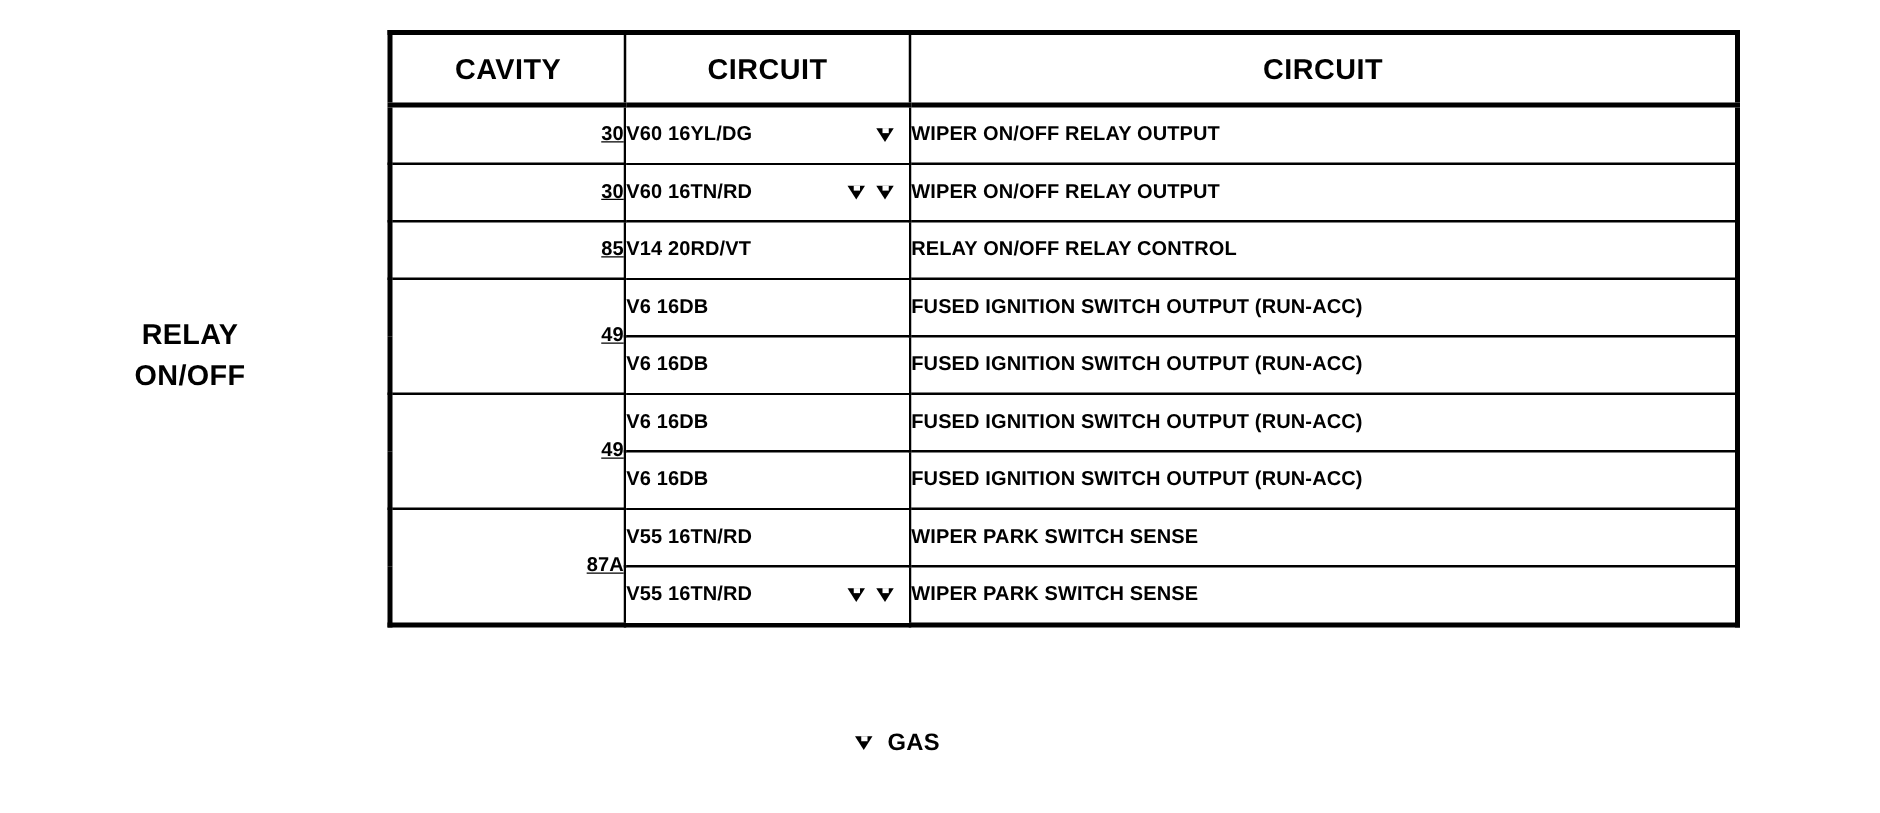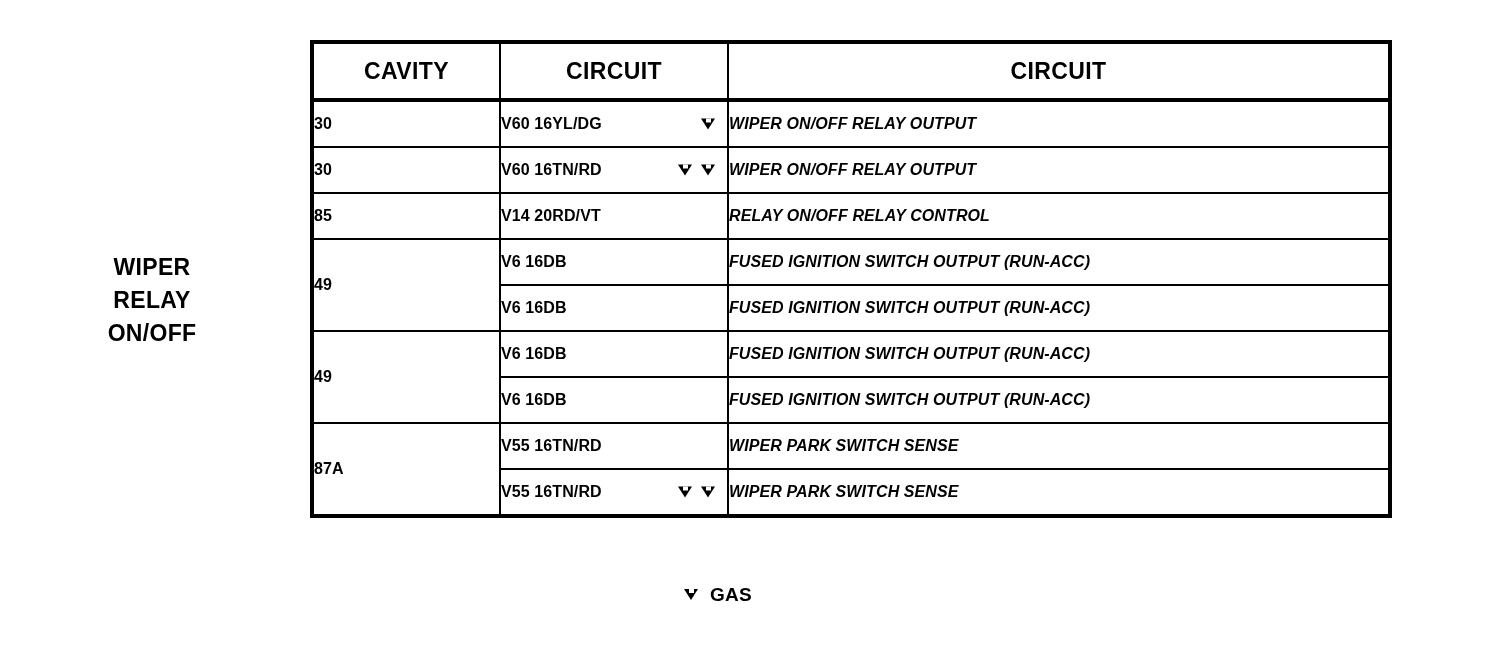--- a/index.html
+++ b/index.html
@@ -27,21 +27,21 @@
     font-size: 23px;
     line-height: 33px;
     letter-spacing: 0.3px;
   }
   #component-label div { white-space: nowrap; }
 
   
   #pinout-table {
     position: absolute;
     left: 310px;
-    top: 40px;
+    top: 24px;
     width: 1082px;
     border-collapse: collapse;
     table-layout: fixed;
     border: 4px solid #000;
   }
   #pinout-table col.c-cavity   { width: 188px; }
   #pinout-table col.c-circuit  { width: 228px; }
   #pinout-table col.c-function { width: 662px; }
 
   #pinout-table th,
@@ -64,42 +64,42 @@
 
   
   #pinout-table tbody td {
     height: 44px;
     font-size: 16px;
     font-weight: bold;
     letter-spacing: 0.1px;
   }
 
   td.cavity-cell {
-    text-align: left;
+    text-align: right;
     border-right-width: 4px;
     font-size: 17px;
+    text-decoration: underline;
   }
   
   tr.group-start > td.cavity-cell,
   tr.group-start > td.circuit-cell,
   tr.group-start > td.function-cell { border-top-width: 4px; }
 
   td.circuit-cell {
     padding-left: 18px;
     border-right-width: 4px;
     position: relative;
     white-space: nowrap;
     margin-left: 19px;
   }
   td.circuit-cell .circuit-text { display: inline-block; }
 
   td.function-cell {
     padding-left: 66px;
     white-space: nowrap;
-    font-style: italic;
   }
 
   
   .marker-group {
     position: absolute;
     right: 12px;
     top: 50%;
     transform: translateY(-50%);
     display: flex;
     gap: 9px;
@@ -147,21 +147,20 @@
     align-items: center;
     padding-right: 12px;
     box-sizing: border-box;
   }
   .legend-label { white-space: nowrap; }
 </style>
 </head>
 <body>
 
 <div id="component-label">
-  <div>WIPER</div>
   <div>RELAY</div>
   <div>ON/OFF</div>
 </div>
 
 <table id="pinout-table">
   <colgroup>
     <col class="c-cavity">
     <col class="c-circuit">
     <col class="c-function">
   </colgroup>

